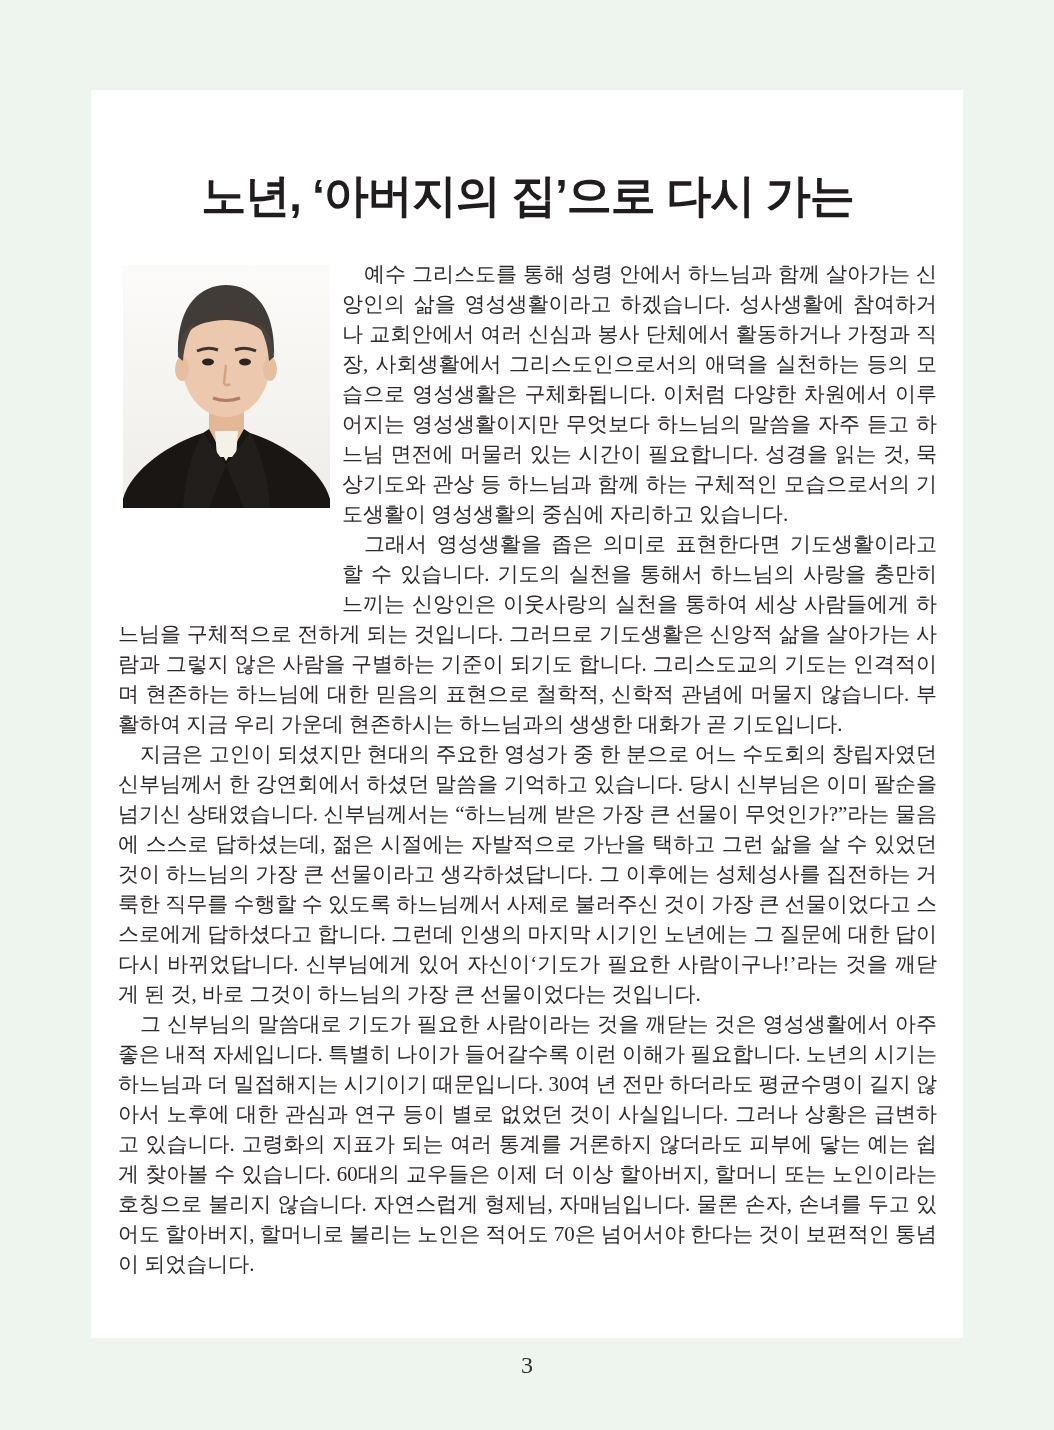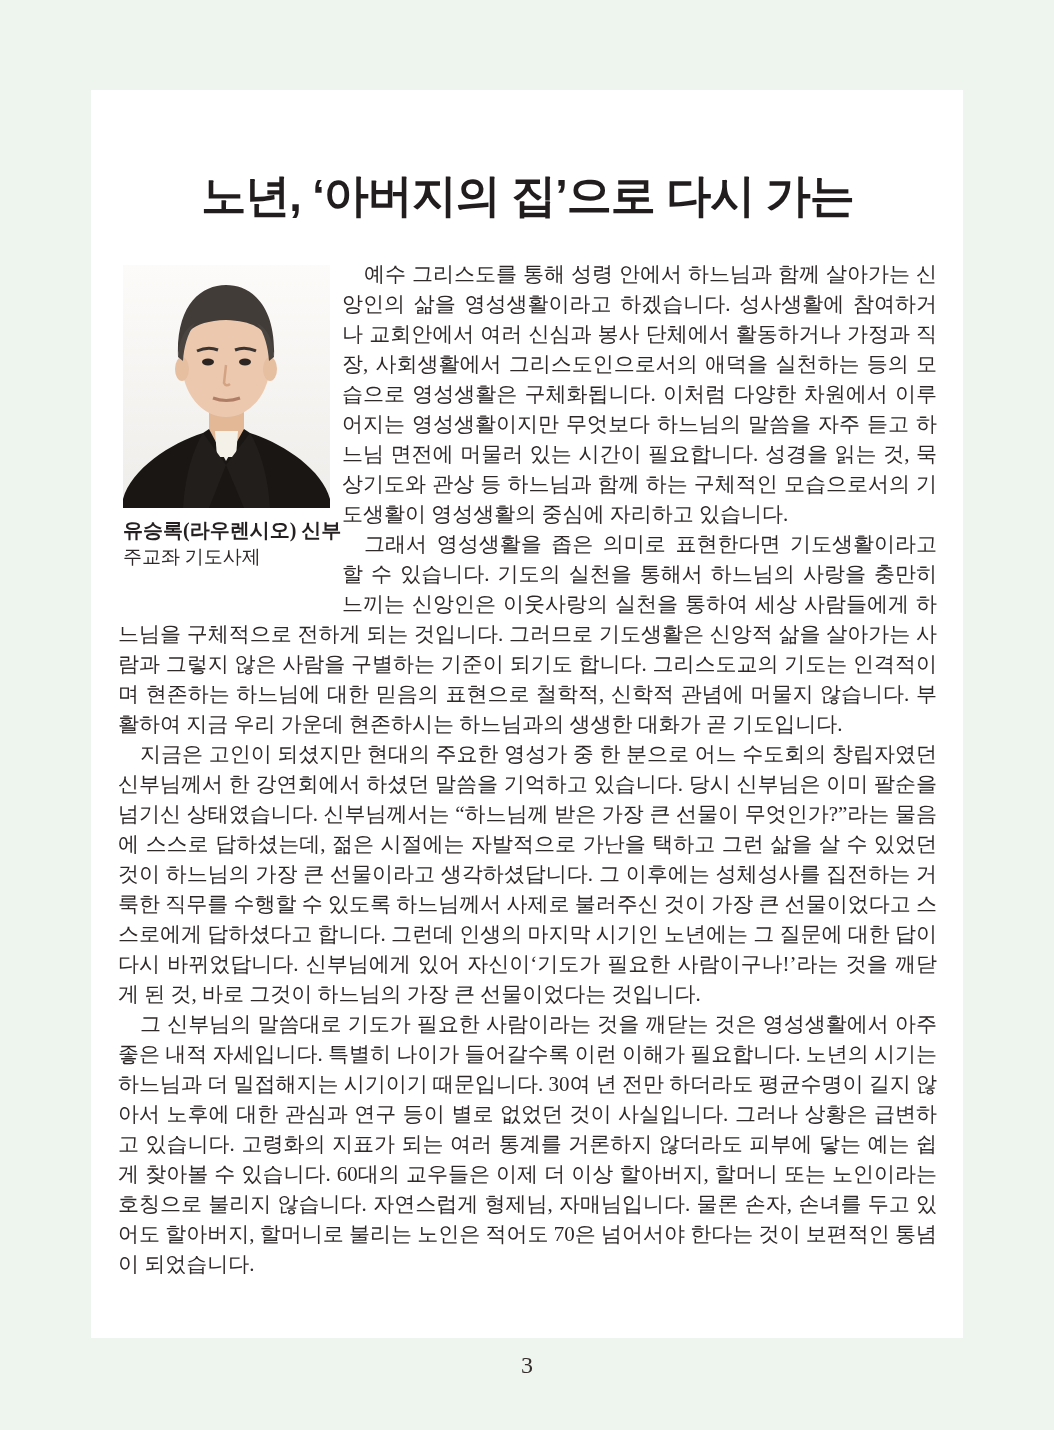--- a/index.html
+++ b/index.html
@@ -131,24 +131,20 @@
           <path d="M90,133 Q103,138 117,133" stroke="#b07e66" stroke-width="3" fill="none"></path>
 
           <path d="M0,243 L0,234 C8,204 48,178 80,168 L86,164 L103,196 L121,164 L127,168
                    C159,178 199,204 207,234 L207,243 Z" fill="#191614"></path>
 
           <path d="M92,166 L115,166 L113,192 L94,192 Z" fill="#f4f1e9"></path>
 
           <path d="M80,168 L103,200 L86,243 L60,243 C62,210 70,185 80,168 Z" fill="#221e1b"></path>
           <path d="M127,168 L103,200 L121,243 L147,243 C145,210 137,185 127,168 Z" fill="#221e1b"></path>
         </svg>
-        <figcaption>
-          <div class="author-name">유승록(라우렌시오) 신부</div>
-          <div class="author-role">주교좌 기도사제</div>
-        </figcaption>
       </figure>
 
       <p>예수 그리스도를 통해 성령 안에서 하느님과 함께 살아가는 신앙인의 삶을 영성생활이라고 하겠습니다. 성사생활에 참여하거나 교회안에서 여러 신심과 봉사 단체에서 활동하거나 가정과 직장, 사회생활에서 그리스도인으로서의 애덕을 실천하는 등의 모습으로 영성생활은 구체화됩니다. 이처럼 다양한 차원에서 이루어지는 영성생활이지만 무엇보다 하느님의 말씀을 자주 듣고 하느님 면전에 머물러 있는 시간이 필요합니다. 성경을 읽는 것, 묵상기도와 관상 등 하느님과 함께 하는 구체적인 모습으로서의 기도생활이 영성생활의 중심에 자리하고 있습니다.</p>
       <p>그래서 영성생활을 좁은 의미로 표현한다면 기도생활이라고 할 수 있습니다. 기도의 실천을 통해서 하느님의 사랑을 충만히 느끼는 신앙인은 이웃사랑의 실천을 통하여 세상 사람들에게 하느님을 구체적으로 전하게 되는 것입니다. 그러므로 기도생활은 신앙적 삶을 살아가는 사람과 그렇지 않은 사람을 구별하는 기준이 되기도 합니다. 그리스도교의 기도는 인격적이며 현존하는 하느님에 대한 믿음의 표현으로 철학적, 신학적 관념에 머물지 않습니다. 부활하여 지금 우리 가운데 현존하시는 하느님과의 생생한 대화가 곧 기도입니다.</p>
       <p>지금은 고인이 되셨지만 현대의 주요한 영성가 중 한 분으로 어느 수도회의 창립자였던 신부님께서 한 강연회에서 하셨던 말씀을 기억하고 있습니다. 당시 신부님은 이미 팔순을 넘기신 상태였습니다. 신부님께서는 “하느님께 받은 가장 큰 선물이 무엇인가?”라는 물음에 스스로 답하셨는데, 젊은 시절에는 자발적으로 가난을 택하고 그런 삶을 살 수 있었던 것이 하느님의 가장 큰 선물이라고 생각하셨답니다. 그 이후에는 성체성사를 집전하는 거룩한 직무를 수행할 수 있도록 하느님께서 사제로 불러주신 것이 가장 큰 선물이었다고 스스로에게 답하셨다고 합니다. 그런데 인생의 마지막 시기인 노년에는 그 질문에 대한 답이 다시 바뀌었답니다. 신부님에게 있어 자신이‘기도가 필요한 사람이구나!’라는 것을 깨닫게 된 것, 바로 그것이 하느님의 가장 큰 선물이었다는 것입니다.</p>
       <p>그 신부님의 말씀대로 기도가 필요한 사람이라는 것을 깨닫는 것은 영성생활에서 아주 좋은 내적 자세입니다. 특별히 나이가 들어갈수록 이런 이해가 필요합니다. 노년의 시기는 하느님과 더 밀접해지는 시기이기 때문입니다. 30여 년 전만 하더라도 평균수명이 길지 않아서 노후에 대한 관심과 연구 등이 별로 없었던 것이 사실입니다. 그러나 상황은 급변하고 있습니다. 고령화의 지표가 되는 여러 통계를 거론하지 않더라도 피부에 닿는 예는 쉽게 찾아볼 수 있습니다. 60대의 교우들은 이제 더 이상 할아버지, 할머니 또는 노인이라는 호칭으로 불리지 않습니다. 자연스럽게 형제님, 자매님입니다. 물론 손자, 손녀를 두고 있어도 할아버지, 할머니로 불리는 노인은 적어도 70은 넘어서야 한다는 것이 보편적인 통념이 되었습니다.</p>
 
     </div>
   </div>
 

